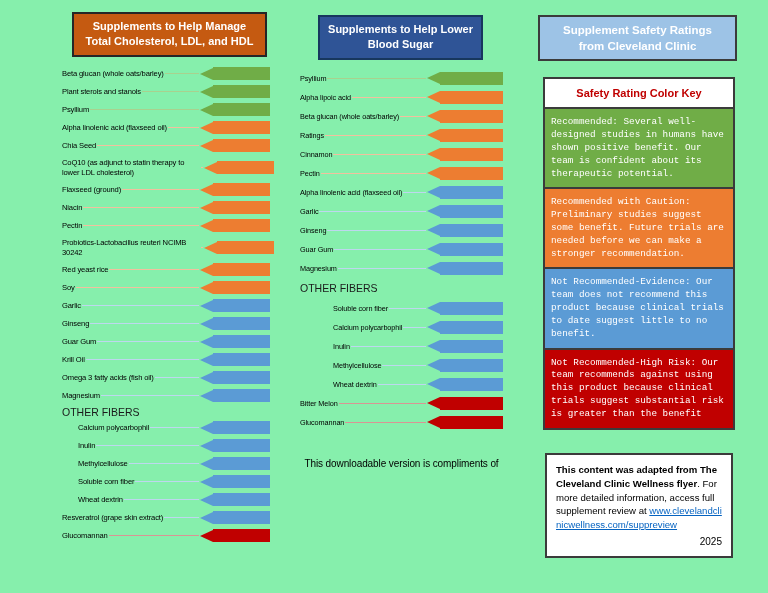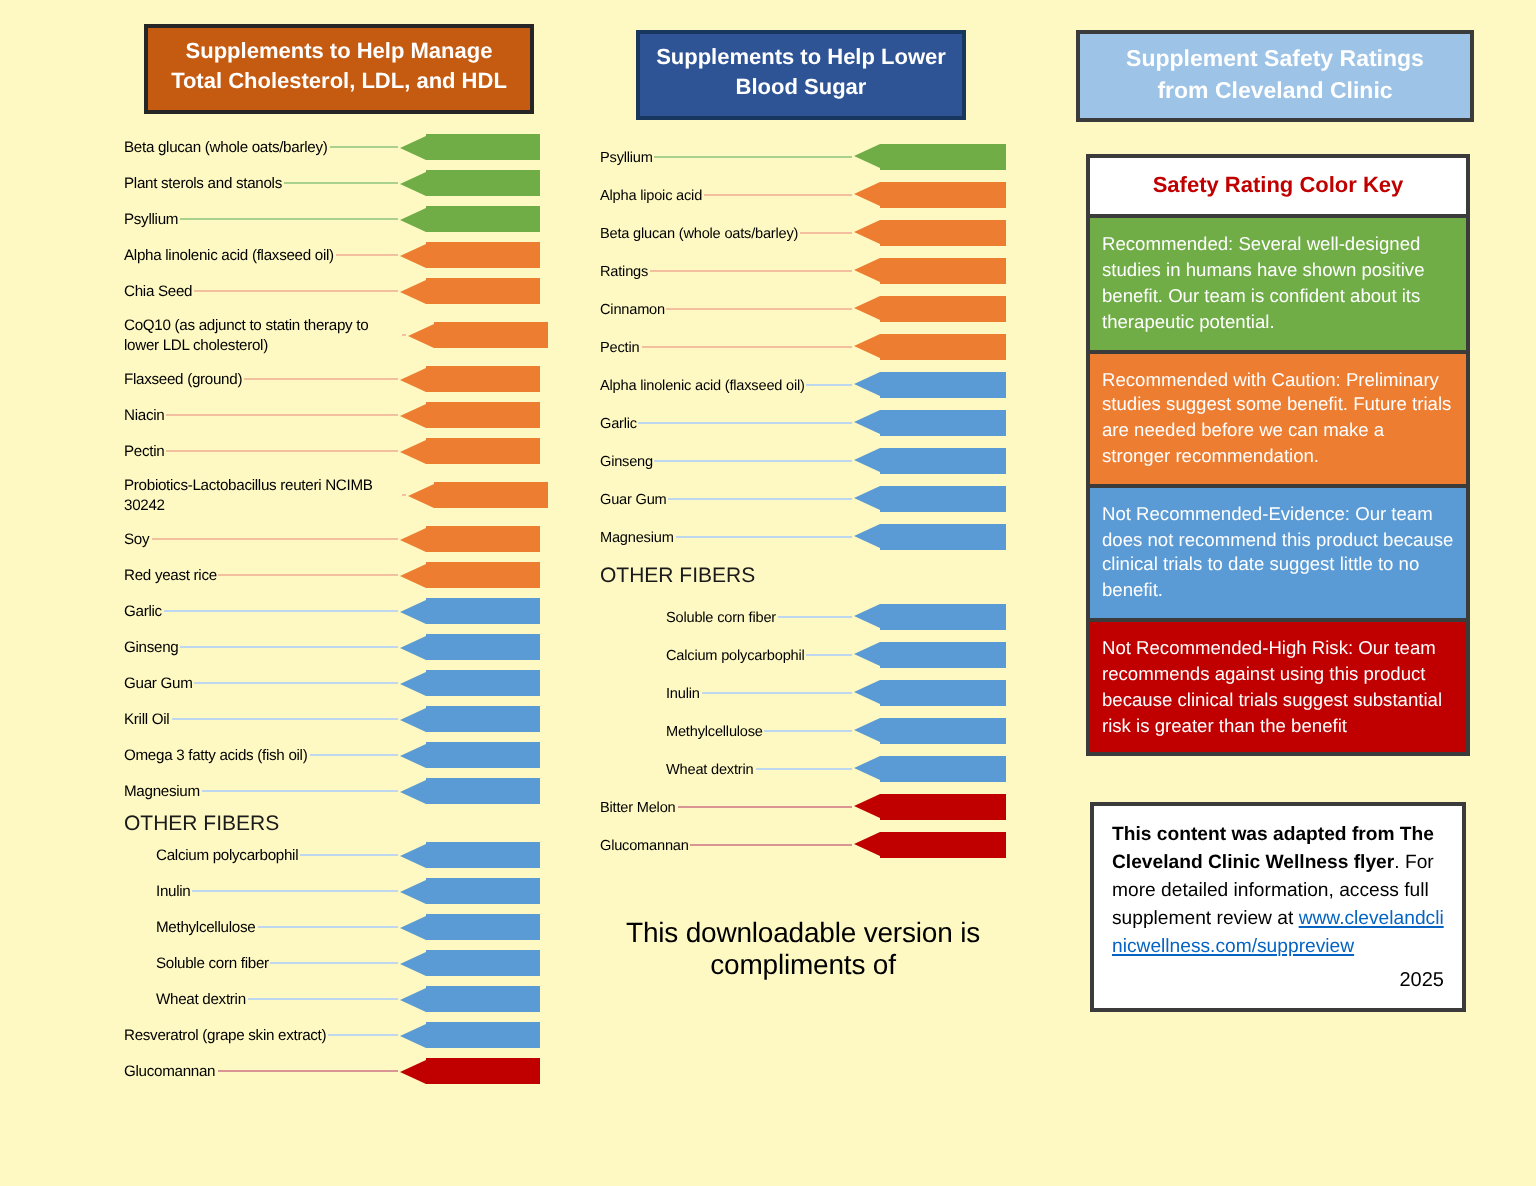--- a/index.html
+++ b/index.html
@@ -1,17 +1,17 @@
 <!DOCTYPE html>
 <html><head>
 <meta charset="utf-8">
 <style>
   html,body { margin:0; padding:0; background:#ffffff; }
   body { width:768px; height:593px; font-family:"Liberation Sans", sans-serif; }
-  .canvas { position:relative; width:768px; height:593px; background:#fef9c3; overflow:hidden; }
+  .canvas { position:relative; width:768px; height:593px; background:#86efac; overflow:hidden; }
   .col { position:absolute; }
   .col-left  { left:62px;  top:12px; width:208px; }
   .col-mid   { left:300px; top:15px; width:203px; }
   .col-right { left:538px; top:15px; width:200px; }
 
   .hdr { box-sizing:border-box; border:2px solid #262626; color:#ffffff; font-weight:bold;
          text-align:center; padding:5px 2px; line-height:1.4; }
   .hdr-left { margin-left:10px; width:195px; font-size:11px; background:#C55A11; }
   .hdr-mid  { margin-left:18px; width:165px; font-size:11px; background:#2F5496; border-color:#17375E; }
   .hdr-right{ width:199px; font-size:11.5px; background:#9DC3E6; border-color:#3b3b3b; }
@@ -30,30 +30,30 @@
   .lead { flex:1; height:1px; min-width:2px; margin:0 1px; }
   .arrow { flex:none; display:flex; align-items:center; height:13px; }
   .col-left .arrow { width:70px; }
   .col-mid  .arrow { width:76px; }
   .ah { width:0; height:0; border-top:6.5px solid transparent; border-bottom:6.5px solid transparent;
         border-right:13px solid #000; }
   .ab { flex:1; height:13px; }
   .row-heading { font-size:10.5px; color:#1a1a1a; min-height:14px; display:flex; align-items:center; }
   .col-mid .row-heading { min-height:21px; }
 
-  .mid-foot { margin-top:26px; text-align:center; font-size:14px; letter-spacing:-0.1px; color:#000; }
+  .mid-foot { margin-top:26px; text-align:center; font-size:10px; letter-spacing:-0.1px; color:#000; }
   .mid-link-wrap { margin-top:14px; text-align:center; }
   a.link { color:#0563C1; text-decoration:underline; }
   .mid-link-wrap a { font-size:9.5px; font-weight:bold; }
 
   .key-box { box-sizing:border-box; margin:16px 0 0 5px; width:192px; border:2px solid #3b3b3b; }
   .key-title { background:#ffffff; color:#C00000; font-weight:bold; font-size:11px; text-align:center;
                padding:8px 4px; border-bottom:2px solid #3b3b3b; }
   .key-sec { color:#ffffff; font-size:9.3px; line-height:1.38; padding:7px 6px;
-             border-bottom:2px solid #3b3b3b; }
+             border-bottom:2px solid #3b3b3b;font-family:Liberation Mono, monospace; }
   .key-sec:last-child { border-bottom:none; }
 
   .info-box { box-sizing:border-box; margin:23px 0 0 7px; width:188px; border:2px solid #3b3b3b;
               background:#ffffff; padding:8px 9px 6px 9px; font-size:9.6px; line-height:1.45; color:#000; }
   .info-box a { word-break:break-all; font-size:9.6px; }
   .info-year { text-align:right; font-size:10px; margin-top:3px; }
 </style>
 </head>
 <body>
 
@@ -139,29 +139,29 @@
         </div>
         <div class="row tall">
           <span class="lbl wrap">Probiotics-Lactobacillus reuteri NCIMB 30242</span>
           <span class="lead" style="background: rgb(242, 192, 158);"></span>
           <span class="arrow">
             <span class="ah" style="border-right-color: rgb(237, 125, 49);"></span>
             <span class="ab" style="background: rgb(237, 125, 49);"></span>
           </span>
         </div>
         <div class="row">
+          <span class="lbl">Red yeast rice</span>
+          <span class="lead" style="background: rgb(242, 192, 158);"></span>
+          <span class="arrow">
+            <span class="ah" style="border-right-color: rgb(237, 125, 49);"></span>
+            <span class="ab" style="background: rgb(237, 125, 49);"></span>
+          </span>
+        </div>
+        <div class="row">
           <span class="lbl">Soy</span>
-          <span class="lead" style="background: rgb(242, 192, 158);"></span>
-          <span class="arrow">
-            <span class="ah" style="border-right-color: rgb(237, 125, 49);"></span>
-            <span class="ab" style="background: rgb(237, 125, 49);"></span>
-          </span>
-        </div>
-        <div class="row">
-          <span class="lbl">Red yeast rice</span>
           <span class="lead" style="background: rgb(242, 192, 158);"></span>
           <span class="arrow">
             <span class="ah" style="border-right-color: rgb(237, 125, 49);"></span>
             <span class="ab" style="background: rgb(237, 125, 49);"></span>
           </span>
         </div>
         <div class="row">
           <span class="lbl">Garlic</span>
           <span class="lead" style="background: rgb(189, 215, 238);"></span>
           <span class="arrow">

